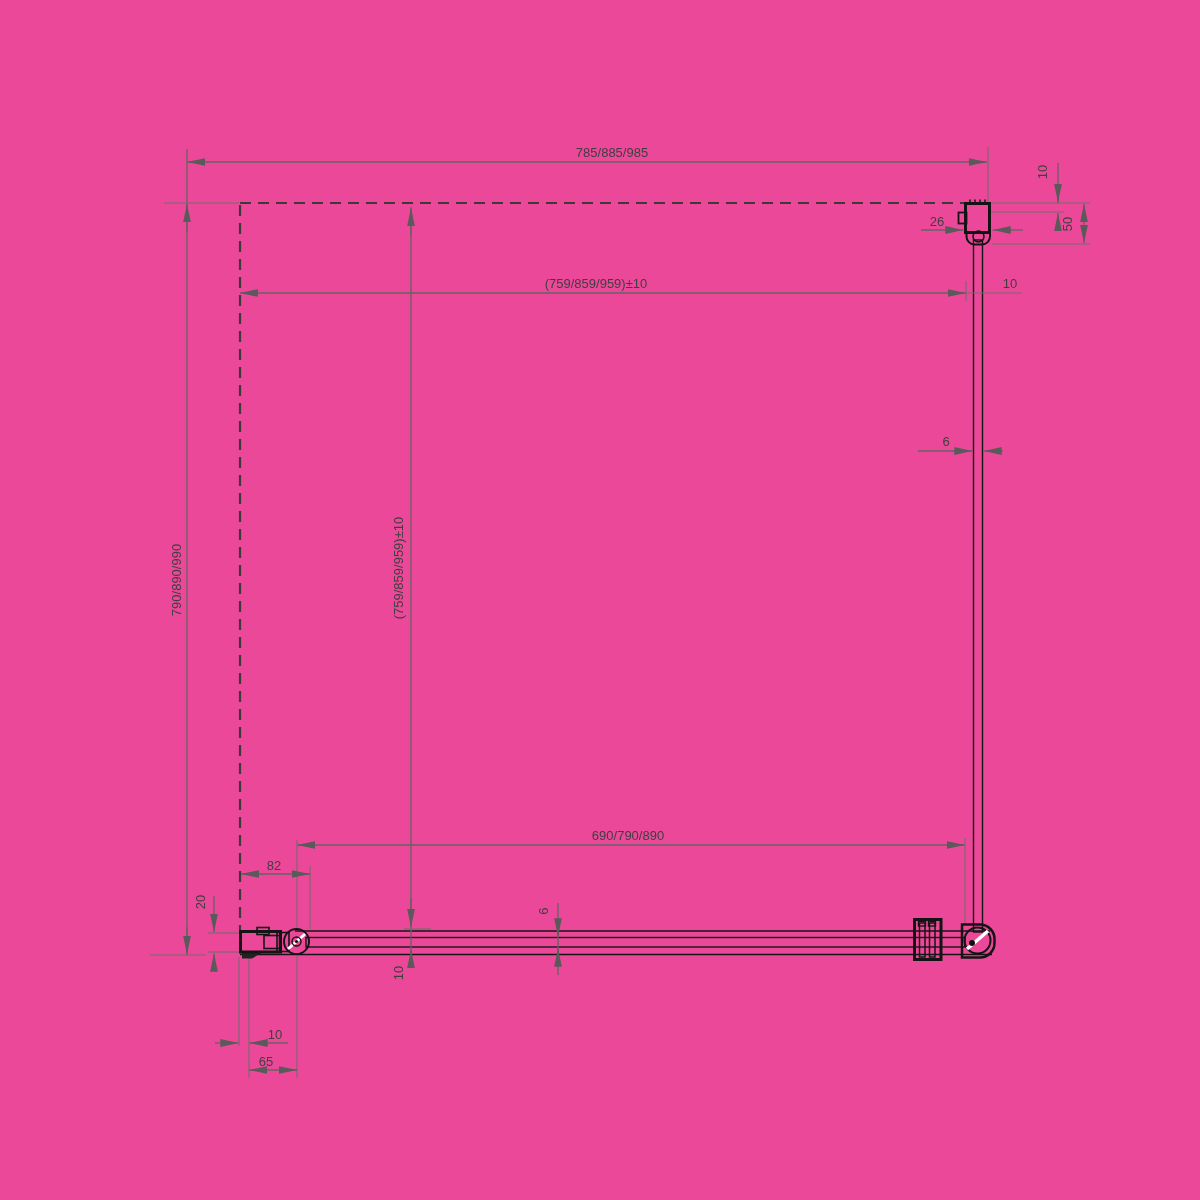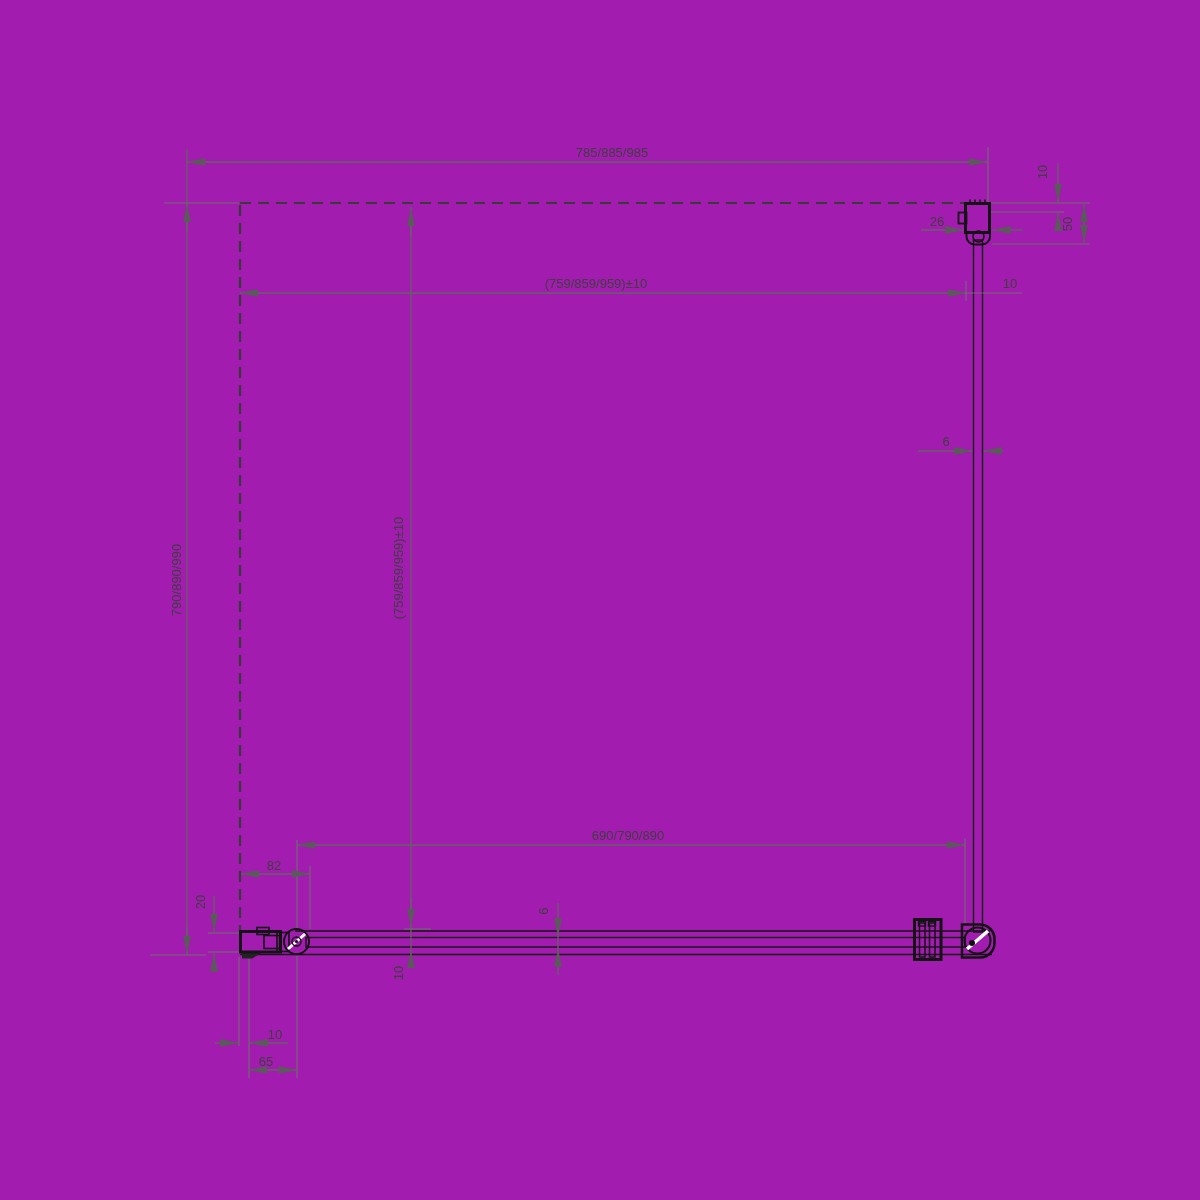--- a/index.html
+++ b/index.html
@@ -1,16 +1,16 @@
 <!DOCTYPE html>
 <html><head>
 <meta charset="utf-8">
 <style>
   html,body{margin:0;padding:0;background:#fff;}
-  .page{position:relative;width:1200px;height:1200px;background:#a21caf;overflow:hidden;}
+  .page{position:relative;width:1200px;height:1200px;background:#ec4899;overflow:hidden;}
   svg{display:block;}
   .dim{stroke:#636363;stroke-width:1.3;fill:none;}
   .dimthin{stroke:#6e6e6e;stroke-width:1.1;fill:none;}
   .dash{stroke:#3a3a3a;stroke-width:2.2;fill:none;stroke-dasharray:11 7;}
   .draw{stroke:#141414;fill:none;}
   .lbl{font-family:"Liberation Sans","DejaVu Sans",sans-serif;font-size:13px;fill:#3f3f3f;}
   text{user-select:none;}
 </style>
 </head>
 <body>

